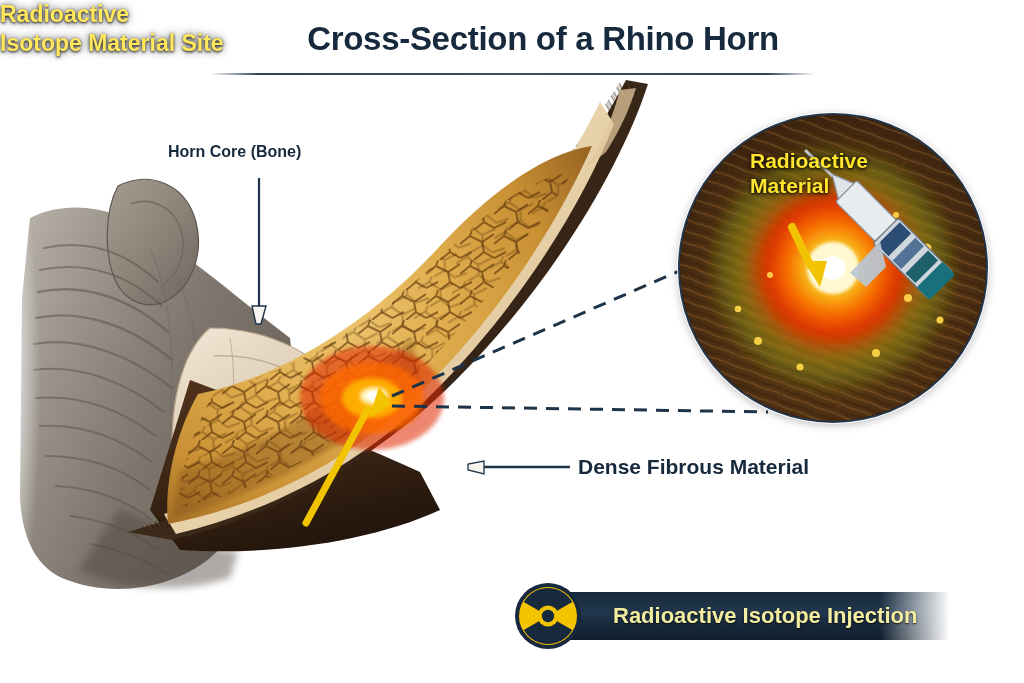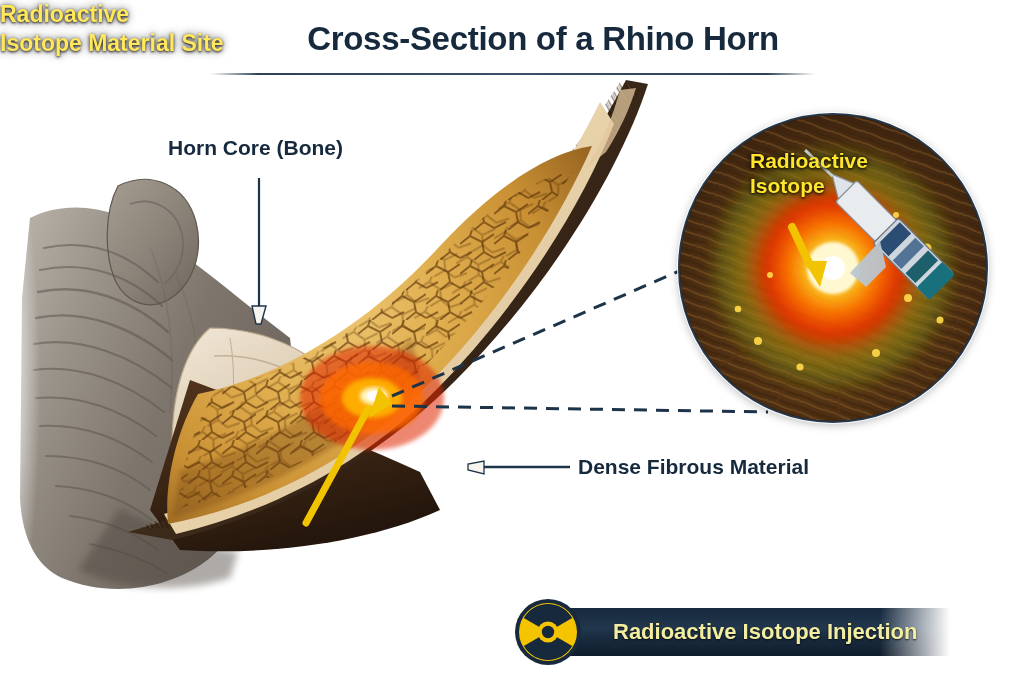--- a/index.html
+++ b/index.html
@@ -34,29 +34,29 @@
   }
   #inset-text{
     position:absolute;left:70px;top:33px;width:170px;
     font-size:21px;line-height:25px;font-weight:bold;color:#ffe52e;
     text-shadow:0 1px 3px rgba(0,0,0,0.95),0 0 7px rgba(0,0,0,0.8);
     z-index:6;
   }
 
   
   .lbl{position:absolute;font-weight:bold;color:#16293d;}
-  #lbl-horncore{left:168px;top:136px;font-size:21px;}
+  #lbl-horncore{left:168px;top:143px;font-size:16px;}
   #lbl-dense{left:578px;top:455px;font-size:21px;text-align:right;}
   #lbl-inject{
     left:248px;top:508px;font-size:23px;line-height:29px;font-weight:bold;color:#ffe85c;
     text-shadow:0 1px 3px rgba(0,0,0,0.95),0 0 8px rgba(0,0,0,0.7);
   }
 
   
-  #legend{position:absolute;left:500px;top:596px;width:450px;height:72px;}
+  #legend{position:absolute;left:500px;top:580px;width:450px;height:72px;}
   #legend-bar{
     position:absolute;left:62px;top:12px;width:388px;height:48px;border-radius:3px;
     background:linear-gradient(to bottom,#16293d 0%,#22374d 42%,#1a2c40 60%,#101d2c 100%);
     -webkit-mask-image:linear-gradient(to right,#000 0%,#000 82%,rgba(0,0,0,0) 100%);
     mask-image:linear-gradient(to right,#000 0%,#000 82%,rgba(0,0,0,0) 100%);
   }
   #legend-text{
     position:absolute;left:113px;top:23px;font-size:22px;font-weight:bold;color:#f2eda0;
     text-shadow:0 1px 2px rgba(0,0,0,0.8);
   }
@@ -322,21 +322,21 @@
         <rect x="268" y="97" width="18" height="36" rx="2" fill="#17707c"></rect>
         <polygon points="150,104 128,113 150,126" fill="#dfe4e8" stroke="#8a9199" stroke-width="1.2"></polygon>
         <line x1="130" y1="114" x2="92" y2="115" stroke="#c9ced3" stroke-width="3"></line>
       </g>
 
       <polygon points="170,158 200,126 206,152 186,172" fill="#b8c6d4" opacity="0.92"></polygon>
     </svg>
 
     <div id="inset-text">
       <div>Radioactive</div>
-      <div>Isotope</div>
+      <div>Material</div>
     </div>
   </div>
 
   <div class="lbl" id="lbl-horncore">Horn Core (Bone)</div>
   <div class="lbl" id="lbl-dense">Dense Fibrous Material</div>
   <div id="lbl-inject">
     <div>Radioactive</div>
     <div>Isotope Material Site</div>
   </div>
 

